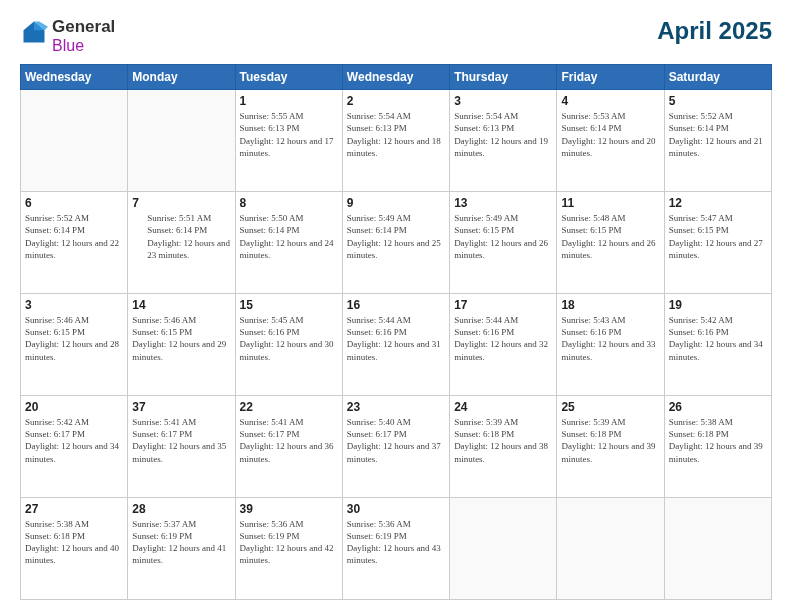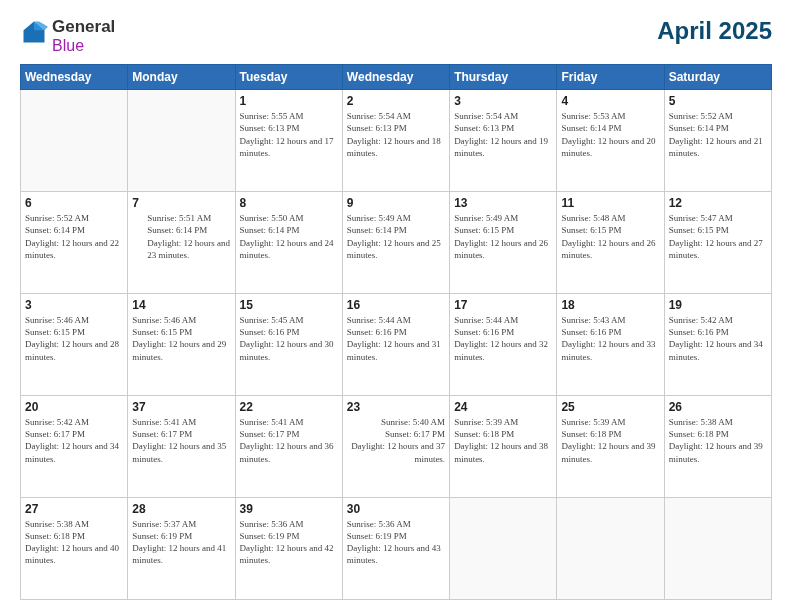--- a/index.html
+++ b/index.html
@@ -272,21 +272,21 @@
 Daylight: 12 hours and 35 minutes.</div>
           </td>
           <td>
             <span class="day-num">22</span>
             <div class="day-info" style="white-space: pre-line;">Sunrise: 5:41 AM
 Sunset: 6:17 PM
 Daylight: 12 hours and 36 minutes.</div>
           </td>
           <td>
             <span class="day-num">23</span>
-            <div class="day-info" style="white-space: pre-line; text-align: right;">Sunrise: 5:40 AM
+            <div class="day-info" style="white-space: pre-line;">Sunrise: 5:40 AM
 Sunset: 6:17 PM
 Daylight: 12 hours and 37 minutes.</div>
           </td>
           <td>
             <span class="day-num">24</span>
             <div class="day-info" style="white-space: pre-line;">Sunrise: 5:39 AM
 Sunset: 6:18 PM
 Daylight: 12 hours and 38 minutes.</div>
           </td>
           <td>

